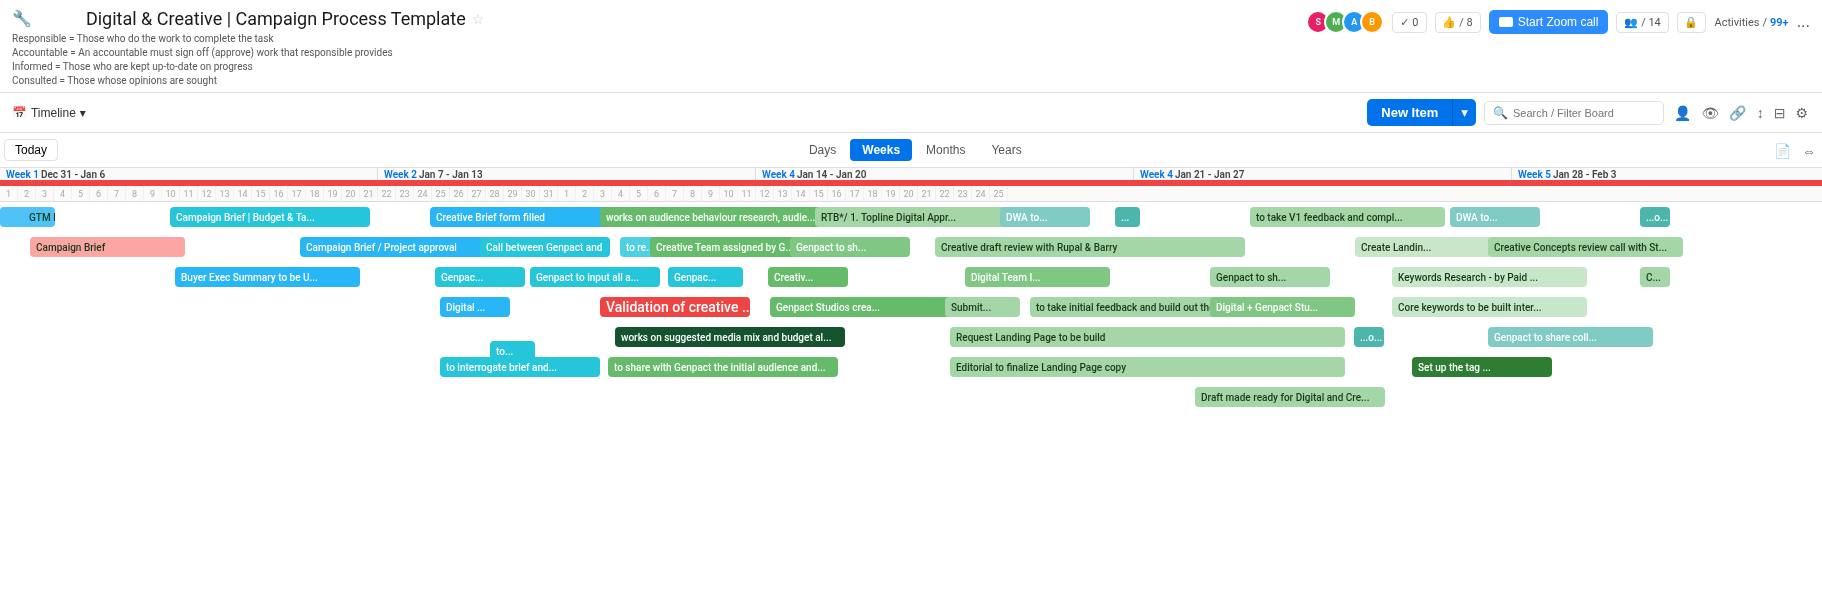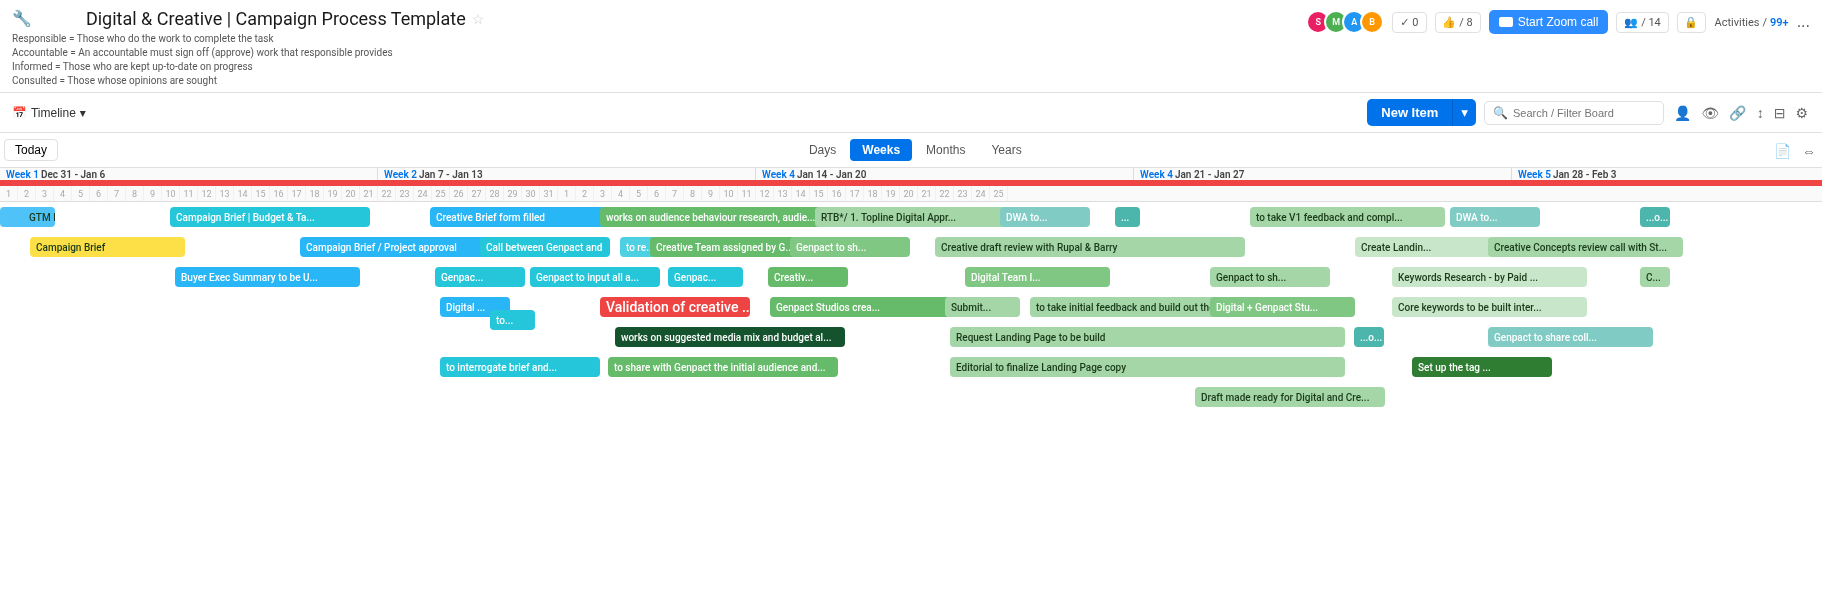--- a/index.html
+++ b/index.html
@@ -225,21 +225,21 @@
       <div class="bar" style="top: 5px; left: 0px; width: 55px; background: rgb(79, 195, 247); color: rgb(26, 58, 26); font-size: 10px; padding-left: 29px;">GTM Pl...</div>
       <div class="bar" style="top: 5px; left: 170px; width: 200px; background: rgb(38, 198, 218); color: rgb(255, 255, 255); font-size: 10px;">Campaign Brief | Budget &amp; Ta...</div>
       <div class="bar" style="top: 5px; left: 430px; width: 190px; background: rgb(41, 182, 246); color: rgb(255, 255, 255); font-size: 10px;">Creative Brief form filled</div>
       <div class="bar" style="top: 5px; left: 600px; width: 230px; background: rgb(102, 187, 106); color: rgb(255, 255, 255); font-size: 10px;">works on audience behaviour research, audie...</div>
       <div class="bar" style="top: 5px; left: 815px; width: 195px; background: rgb(165, 214, 167); color: rgb(26, 58, 26); font-size: 10px;">RTB*/ 1. Topline Digital Appr...</div>
       <div class="bar" style="top: 5px; left: 1000px; width: 90px; background: rgb(128, 203, 196); color: rgb(255, 255, 255); font-size: 10px;">DWA to...</div>
       <div class="bar" style="top: 5px; left: 1115px; width: 25px; background: rgb(77, 182, 172); color: rgb(255, 255, 255); font-size: 10px;">...</div>
       <div class="bar" style="top: 5px; left: 1250px; width: 195px; background: rgb(165, 214, 167); color: rgb(26, 58, 26); font-size: 10px;">to take V1 feedback and compl...</div>
       <div class="bar" style="top: 5px; left: 1450px; width: 90px; background: rgb(128, 203, 196); color: rgb(255, 255, 255); font-size: 10px;">DWA to...</div>
       <div class="bar" style="top: 5px; left: 1640px; width: 30px; background: rgb(77, 182, 172); color: rgb(255, 255, 255); font-size: 10px;">...o...</div>
-      <div class="bar" style="top: 35px; left: 30px; width: 155px; background: #fde047; color: rgb(26, 58, 26); font-size: 10px;">Campaign Brief</div>
+      <div class="bar" style="top: 35px; left: 30px; width: 155px; background: #fca5a5; color: rgb(26, 58, 26); font-size: 10px;">Campaign Brief</div>
       <div class="bar" style="top: 35px; left: 300px; width: 190px; background: rgb(41, 182, 246); color: rgb(255, 255, 255); font-size: 10px;">Campaign Brief / Project approval</div>
       <div class="bar" style="top: 35px; left: 480px; width: 130px; background: rgb(38, 198, 218); color: rgb(255, 255, 255); font-size: 10px;">Call between Genpact and</div>
       <div class="bar" style="top: 35px; left: 620px; width: 80px; background: rgb(77, 208, 225); color: rgb(255, 255, 255); font-size: 10px;">to re...</div>
       <div class="bar" style="top: 35px; left: 650px; width: 200px; background: rgb(102, 187, 106); color: rgb(255, 255, 255); font-size: 10px;">Creative Team assigned by G...</div>
       <div class="bar" style="top: 35px; left: 790px; width: 120px; background: rgb(129, 199, 132); color: rgb(255, 255, 255); font-size: 10px;">Genpact to sh...</div>
       <div class="bar" style="top: 35px; left: 935px; width: 310px; background: rgb(165, 214, 167); color: rgb(26, 58, 26); font-size: 10px;">Creative draft review with Rupal &amp; Barry</div>
       <div class="bar" style="top: 35px; left: 1355px; width: 137px; background: rgb(200, 230, 201); color: rgb(26, 58, 26); font-size: 10px;">Create Landin...</div>
       <div class="bar" style="top: 35px; left: 1488px; width: 195px; background: rgb(165, 214, 167); color: rgb(26, 58, 26); font-size: 10px;">Creative Concepts review call with St...</div>
       <div class="bar" style="top: 65px; left: 175px; width: 185px; background: rgb(41, 182, 246); color: rgb(255, 255, 255); font-size: 10px;">Buyer Exec Summary to be U...</div>
       <div class="bar" style="top: 65px; left: 435px; width: 90px; background: rgb(38, 198, 218); color: rgb(255, 255, 255); font-size: 10px;">Genpac...</div>
@@ -250,21 +250,21 @@
       <div class="bar" style="top: 65px; left: 1210px; width: 120px; background: rgb(165, 214, 167); color: rgb(26, 58, 26); font-size: 10px;">Genpact to sh...</div>
       <div class="bar" style="top: 65px; left: 1392px; width: 195px; background: rgb(200, 230, 201); color: rgb(26, 58, 26); font-size: 10px;">Keywords Research - by Paid ...</div>
       <div class="bar" style="top: 65px; left: 1640px; width: 30px; background: rgb(165, 214, 167); color: rgb(26, 58, 26); font-size: 10px;">C...</div>
       <div class="bar" style="top: 95px; left: 440px; width: 70px; background: rgb(41, 182, 246); color: rgb(255, 255, 255); font-size: 10px;">Digital ...</div>
       <div class="bar" style="top: 95px; left: 600px; width: 150px; background: #ef4444; color: rgb(255, 255, 255); font-size: 14px;">Validation of creative ...</div>
       <div class="bar" style="top: 95px; left: 770px; width: 180px; background: rgb(102, 187, 106); color: rgb(255, 255, 255); font-size: 10px;">Genpact Studios crea...</div>
       <div class="bar" style="top: 95px; left: 945px; width: 75px; background: rgb(165, 214, 167); color: rgb(26, 58, 26); font-size: 10px;">Submit...</div>
       <div class="bar" style="top: 95px; left: 1030px; width: 265px; background: rgb(165, 214, 167); color: rgb(26, 58, 26); font-size: 10px;">to take initial feedback and build out the RTB ...</div>
       <div class="bar" style="top: 95px; left: 1210px; width: 145px; background: rgb(129, 199, 132); color: rgb(255, 255, 255); font-size: 10px;">Digital + Genpact Stu...</div>
       <div class="bar" style="top: 95px; left: 1392px; width: 195px; background: rgb(200, 230, 201); color: rgb(26, 58, 26); font-size: 10px;">Core keywords to be built inter...</div>
-      <div class="bar" style="top: 108px; left: 490px; width: 45px; background: rgb(38, 198, 218); color: rgb(255, 255, 255); font-size: 10px;">to...</div>
+      <div class="bar" style="top: 139px; left: 490px; width: 45px; background: rgb(38, 198, 218); color: rgb(255, 255, 255); font-size: 10px;">to...</div>
       <div class="bar" style="top: 125px; left: 615px; width: 230px; background: #14532d; color: rgb(255, 255, 255); font-size: 10px;">works on suggested media mix and budget al...</div>
       <div class="bar" style="top: 125px; left: 950px; width: 395px; background: rgb(165, 214, 167); color: rgb(26, 58, 26); font-size: 10px;">Request Landing Page to be build</div>
       <div class="bar" style="top: 125px; left: 1354px; width: 30px; background: rgb(77, 182, 172); color: rgb(255, 255, 255); font-size: 10px;">...o...</div>
       <div class="bar" style="top: 125px; left: 1488px; width: 165px; background: rgb(128, 203, 196); color: rgb(255, 255, 255); font-size: 10px;">Genpact to share coll...</div>
       <div class="bar" style="top: 155px; left: 440px; width: 160px; background: rgb(38, 198, 218); color: rgb(255, 255, 255); font-size: 10px;">to interrogate brief and...</div>
       <div class="bar" style="top: 155px; left: 608px; width: 230px; background: rgb(102, 187, 106); color: rgb(255, 255, 255); font-size: 10px;">to share with Genpact the initial audience and...</div>
       <div class="bar" style="top: 155px; left: 950px; width: 395px; background: rgb(165, 214, 167); color: rgb(26, 58, 26); font-size: 10px;">Editorial to finalize Landing Page copy</div>
       <div class="bar" style="top: 155px; left: 1412px; width: 140px; background: rgb(46, 125, 50); color: rgb(255, 255, 255); font-size: 10px;">Set up the tag ...</div>
       <div class="bar" style="top: 185px; left: 1195px; width: 190px; background: rgb(165, 214, 167); color: rgb(26, 58, 26); font-size: 10px;">Draft made ready for Digital and Cre...</div>
     </div>

